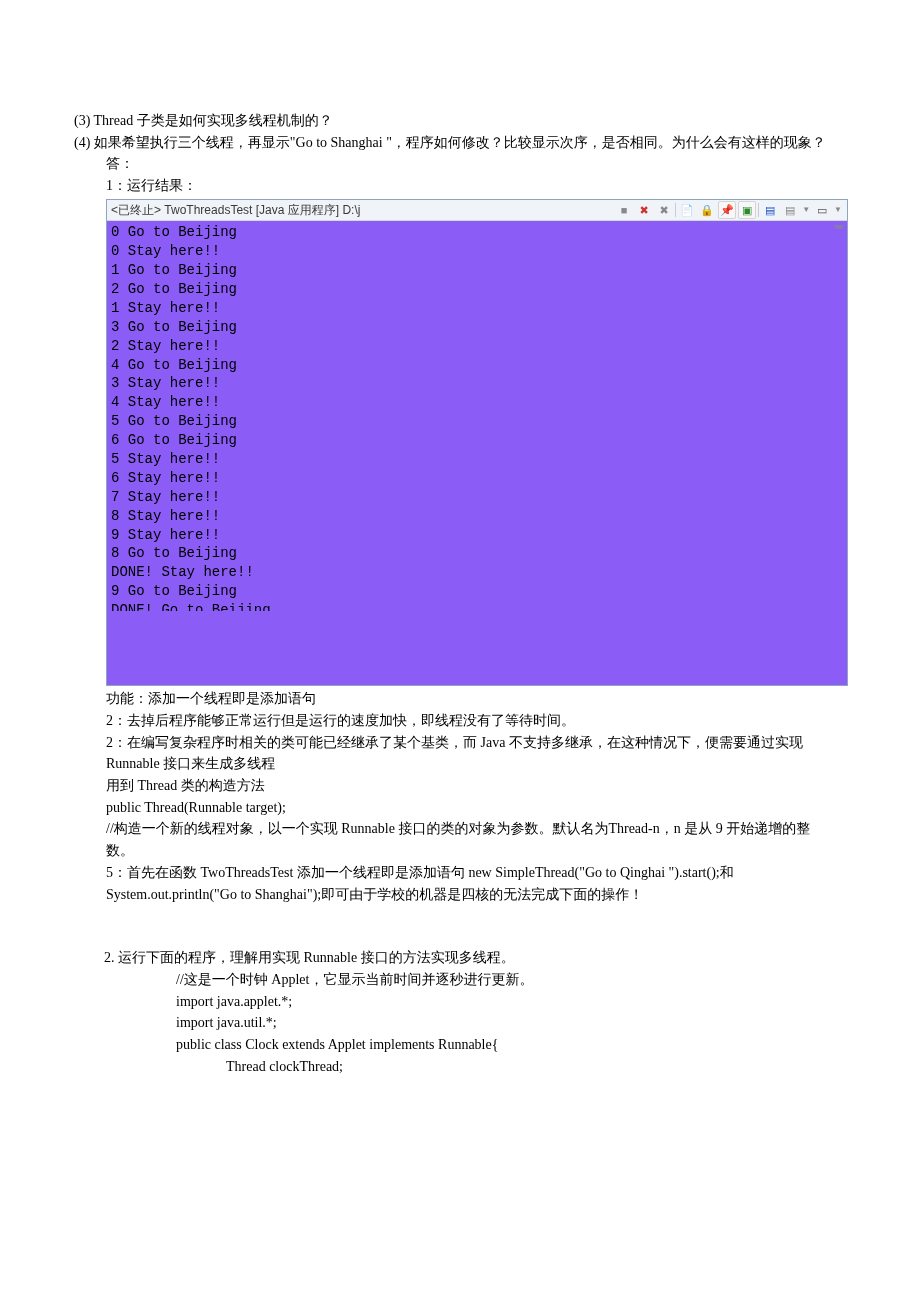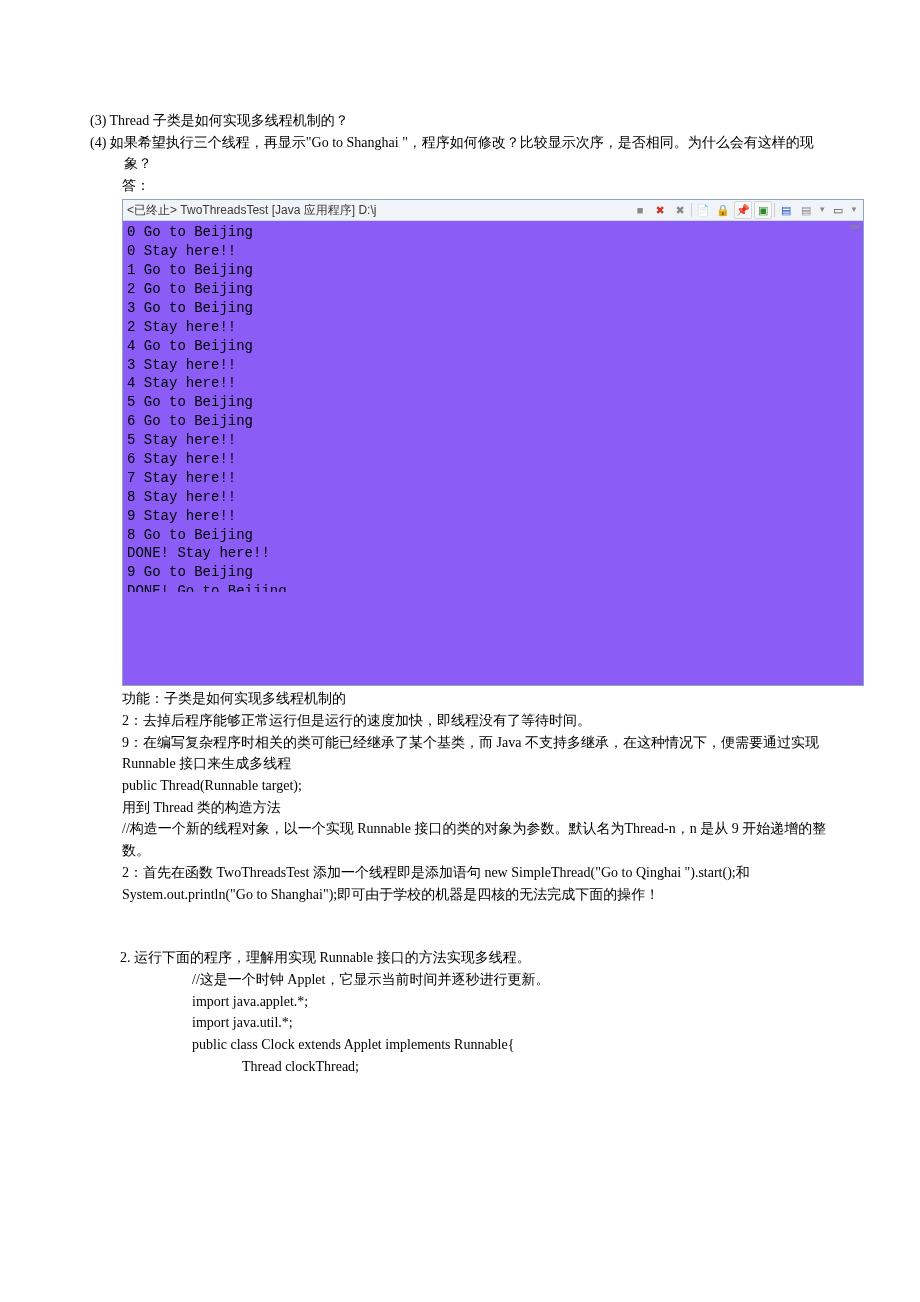--- a/index.html
+++ b/index.html
@@ -6,21 +6,21 @@
     margin: 0;
     padding: 0;
     background: #ffffff;
     font-family: "SimSun", "宋体", serif;
     font-size: 14px;
     color: #000000;
     width: 920px;
     line-height: 1.55;
   }
   .page {
-    padding: 110px 90px 60px 54px;
+    padding: 110px 90px 60px 38px;
   }
   .q-item {
     padding-left: 70px;
     text-indent: -34px;
   }
   .console-wrap {
     margin: 2px 0 2px 68px;
     width: 740px;
     border: 1px solid #8ca6c0;
   }
@@ -92,20 +92,21 @@
 <body>
 
 <div class="page">
 
   <div class="q-item">(3) Thread 子类是如何实现多线程机制的？</div>
   <div class="q-item">
     <span>(4) 如果希望执行三个线程，再显示"Go to Shanghai "，程序如何修改？比较显示次序，是否相同。为什么会有这样的现象？</span>
   </div>
 
   <div style="padding-left:68px;">答：</div>
+  <div style="padding-left:68px;">1：运行结果：</div>
 
   <div class="console-wrap">
     <div class="console-header">
       <span class="title">&lt;已终止&gt; TwoThreadsTest [Java 应用程序] D:\j</span>
       <span class="toolbar">
         <span class="tb-btn flat gray">■</span>
         <span class="tb-btn flat red">✖</span>
         <span class="tb-btn flat gray">✖</span>
         <span class="tb-sep"></span>
         <span class="tb-btn flat blue">📄</span>
@@ -119,47 +120,48 @@
         <span class="tb-btn flat">▭</span>
         <span class="tb-dd">▼</span>
       </span>
     </div>
     <div class="console-body" id="console-body">
       <div class="scroll"></div>
     <div class="line">0 Go to Beijing</div>
         <div class="line">0 Stay here!!</div>
         <div class="line">1 Go to Beijing</div>
         <div class="line">2 Go to Beijing</div>
+        <div class="line">1 Stay here!!</div>
         <div class="line">3 Go to Beijing</div>
         <div class="line">2 Stay here!!</div>
         <div class="line">4 Go to Beijing</div>
         <div class="line">3 Stay here!!</div>
         <div class="line">4 Stay here!!</div>
         <div class="line">5 Go to Beijing</div>
         <div class="line">6 Go to Beijing</div>
         <div class="line">5 Stay here!!</div>
         <div class="line">6 Stay here!!</div>
         <div class="line">7 Stay here!!</div>
         <div class="line">8 Stay here!!</div>
         <div class="line">9 Stay here!!</div>
         <div class="line">8 Go to Beijing</div>
         <div class="line">DONE! Stay here!!</div>
         <div class="line">9 Go to Beijing</div>
         <div class="line cut">DONE! Go to Beijing</div>
       </div>
   </div>
 
   <div class="section-wrap">
-    <div>功能：子类是如何实现多线程机制的</div>
+    <div>功能：添加一个线程即是添加语句</div>
     <div>2：去掉后程序能够正常运行但是运行的速度加快，即线程没有了等待时间。</div>
-    <div>9：在编写复杂程序时相关的类可能已经继承了某个基类，而 Java 不支持多继承，在这种情况下，便需要通过实现 Runnable 接口来生成多线程</div>
+    <div>2：在编写复杂程序时相关的类可能已经继承了某个基类，而 Java 不支持多继承，在这种情况下，便需要通过实现 Runnable 接口来生成多线程</div>
+    <div>用到 Thread 类的构造方法</div>
     <div>public Thread(Runnable target);</div>
-    <div>用到 Thread 类的构造方法</div>
     <div> //构造一个新的线程对象，以一个实现 Runnable 接口的类的对象为参数。默认名为Thread-n，n 是从 9 开始递增的整数。</div>
-    <div>2：首先在函数 TwoThreadsTest 添加一个线程即是添加语句 new SimpleThread("Go to Qinghai ").start();和 System.out.println("Go to Shanghai");即可由于学校的机器是四核的无法完成下面的操作！</div>
+    <div>5：首先在函数 TwoThreadsTest 添加一个线程即是添加语句 new SimpleThread("Go to Qinghai ").start();和 System.out.println("Go to Shanghai");即可由于学校的机器是四核的无法完成下面的操作！</div>
   </div>
 
   <div class="q2">2. 运行下面的程序，理解用实现 Runnable 接口的方法实现多线程。</div>
   <div class="code-block" id="code-block">
       <div class="code-line">//这是一个时钟 Applet，它显示当前时间并逐秒进行更新。</div>
       <div class="code-line">import java.applet.*;</div>
       <div class="code-line">import java.util.*;</div>
       <div class="code-line">public class Clock extends Applet implements Runnable{</div>
       <div class="code-inner" style="padding-left: 50px;">        Thread clockThread;</div>
     </div>

